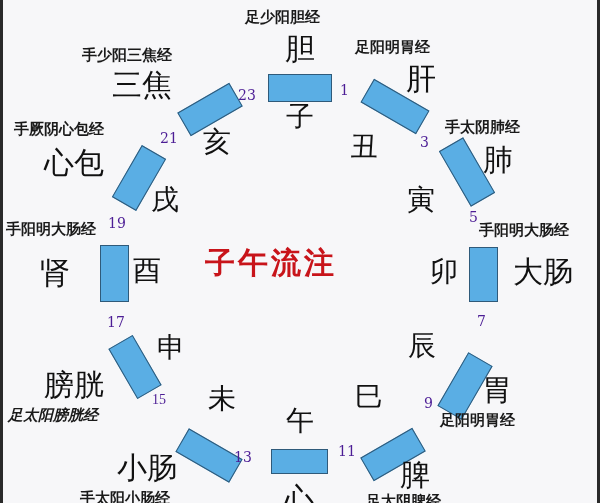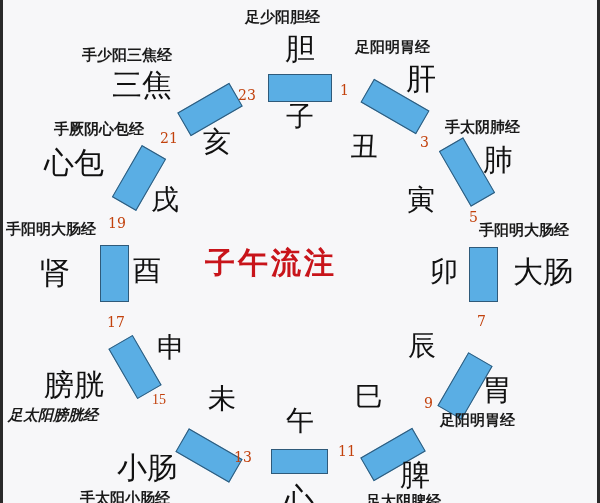--- a/index.html
+++ b/index.html
@@ -8,21 +8,21 @@
     background: #f7f7f9; position: relative;
     font-family: "DejaVu Serif", "Liberation Serif", serif;
     color: #111;
   }
   .edge-left { position: absolute; left: 0; top: 0; width: 3px; height: 503px; background: #2a2a2a; }
   .edge-right { position: absolute; right: 0; top: 0; width: 3px; height: 503px; background: #2a2a2a; }
   .abs { position: absolute; white-space: nowrap; line-height: 1; }
   .meridian { font-family: "DejaVu Sans", "Liberation Sans", sans-serif; font-size: 15px; font-weight: bold; color: #1a1a1a; }
   .organ { font-size: 30px; color: #111; }
   .branch { font-size: 28px; color: #111; }
-  .hour { font-size: 14px; font-family: "DejaVu Serif", serif; color: #c2410c; }
+  .hour { font-size: 14px; font-family: "DejaVu Serif", serif; color: #4c1d95; }
   .title { font-family: "DejaVu Sans", "Liberation Sans", sans-serif; font-size: 30px; font-weight: bold; color: #c8141a; letter-spacing: 3px; }
   .box {
     position: absolute; background: #5aaee4; border: 1.5px solid #2f5a7a;
     box-sizing: border-box; transform-origin: center center;
   }
 </style>
 </head>
 <body>
 
 <div class="edge-left"></div>
@@ -84,14 +84,14 @@
 
 <div class="abs meridian" style="left:245px; top:10px;">足少阳胆经</div>
 <div class="abs meridian" style="left:355px; top:40px;">足阳明胃经</div>
 <div class="abs meridian" style="left:445px; top:120px;">手太阴肺经</div>
 <div class="abs meridian" style="left:479px; top:223px;text-align:center;">手阳明大肠经</div>
 <div class="abs meridian" style="left:440px; top:413px;">足阳明胃经</div>
 <div class="abs meridian" style="left:366px; top:494px;">足太阴脾经</div>
 <div class="abs meridian" style="left:80px; top:491px;">手太阳小肠经</div>
 <div class="abs meridian" style="left:8px; top:408px;font-style:italic;">足太阳膀胱经</div>
 <div class="abs meridian" style="left:6px; top:222px;">手阳明大肠经</div>
-<div class="abs meridian" style="left:14px; top:122px;margin-left:40px;">手厥阴心包经</div>
+<div class="abs meridian" style="left:14px; top:122px;">手厥阴心包经</div>
 <div class="abs meridian" style="left:82px; top:48px;">手少阳三焦经</div>
 
 </body></html>

